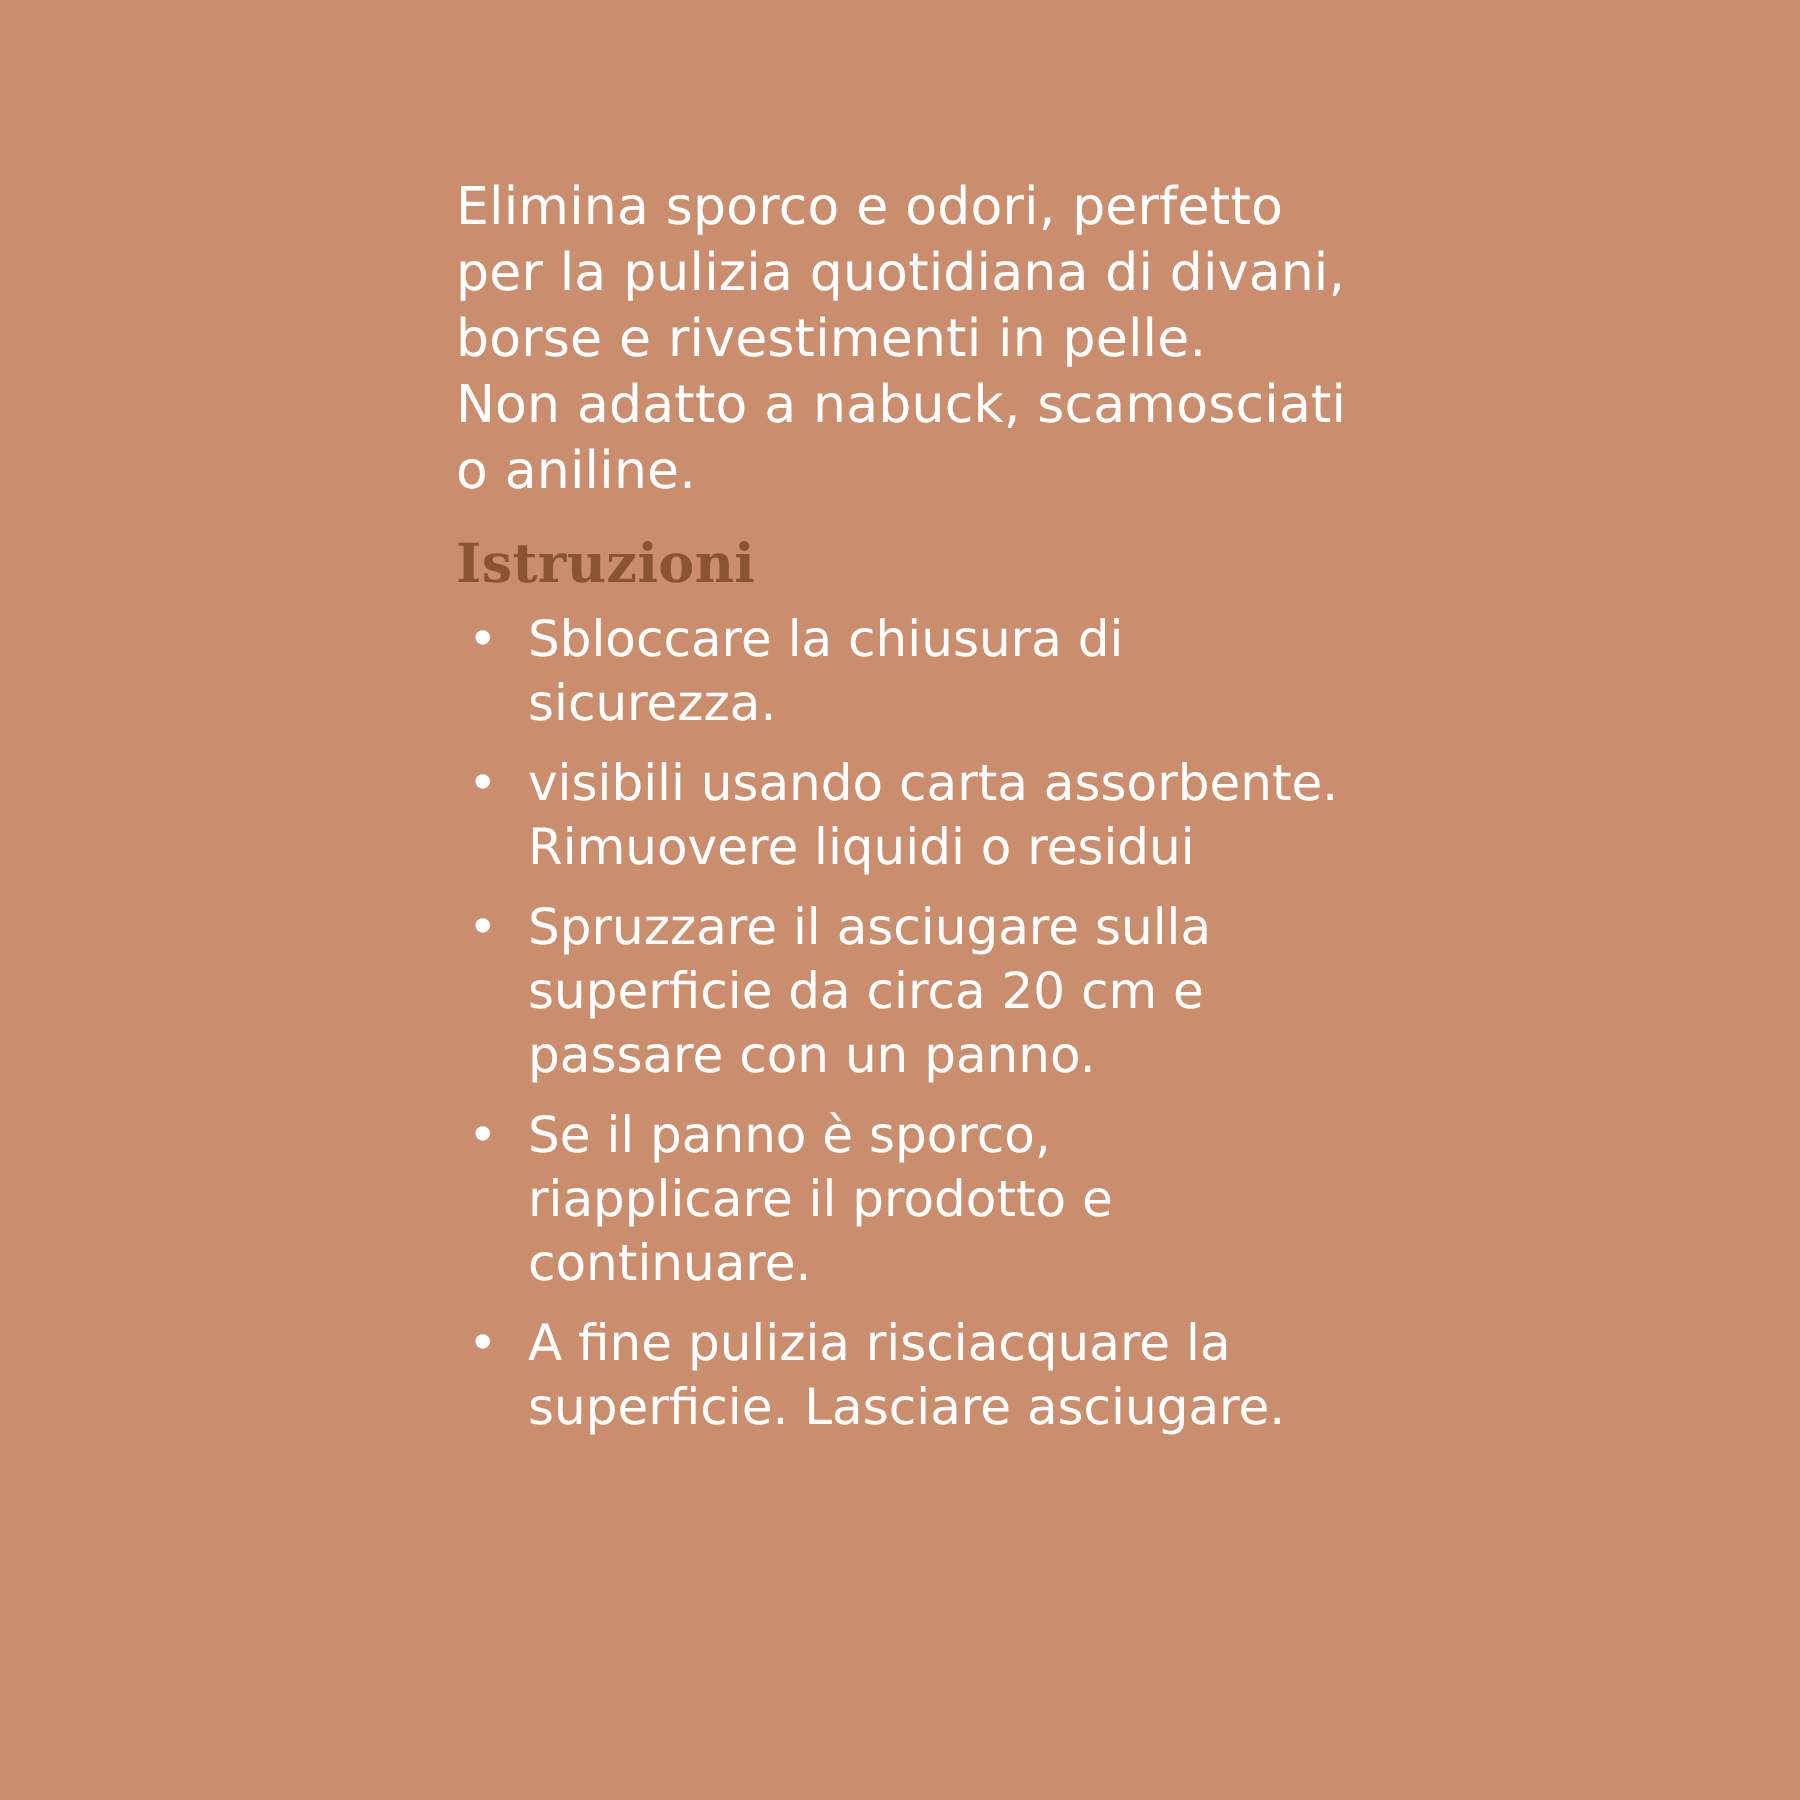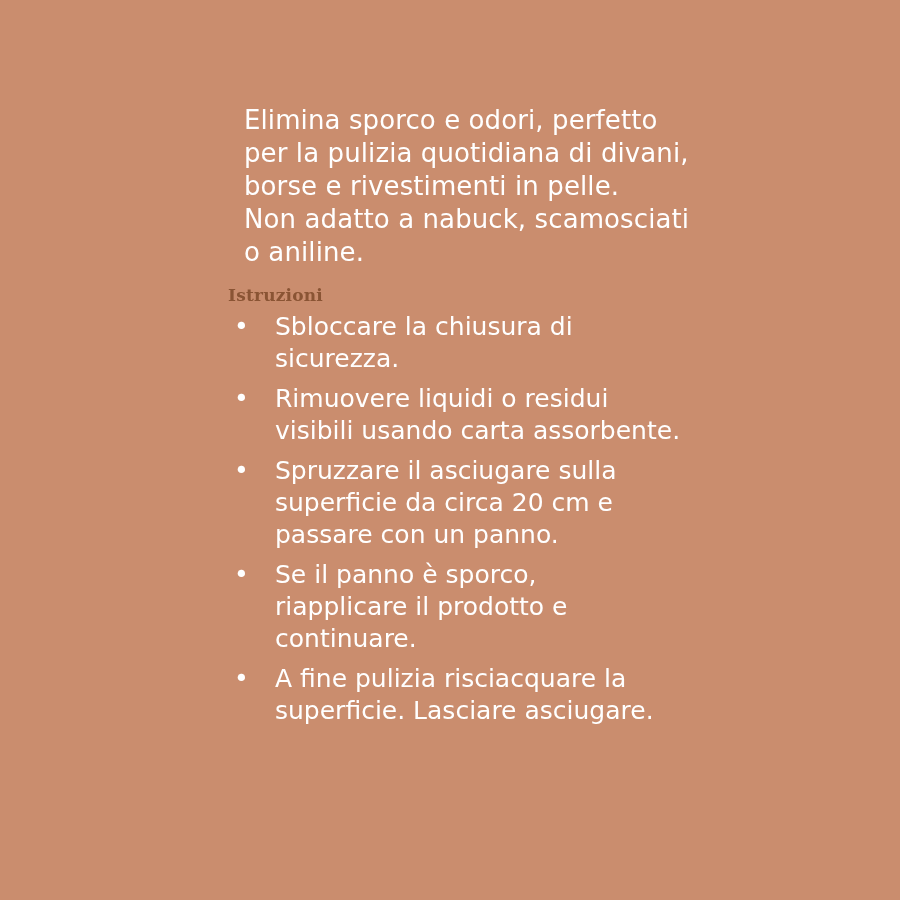--- a/index.html
+++ b/index.html
@@ -19,30 +19,30 @@
     height: 900px;
     box-sizing: border-box;
     padding: 88px 210px 0 228px;
   }
   .intro {
     color: #ffffff;
     font-size: 26px;
     line-height: 33px;
     font-weight: 400;
     letter-spacing: 0.1px;
-    margin: 16px;
+    margin: 0;
   }
   .intro .line {
     display: block;
     white-space: nowrap;
   }
   .section-title {
     color: #8a5434;
     font-family: "DejaVu Serif", serif;
-    font-size: 17px;
+    font-size: 27px;
     font-weight: 700;
     margin: 14px 0 6px 0;
     letter-spacing: 0.2px;
   }
   ul.steps {
     list-style: none;
     margin: 0;
     padding: 0;
   }
   ul.steps li {
@@ -60,21 +60,20 @@
     color: #ffffff;
     font-size: 25px;
     line-height: 32px;
   }
   ul.steps li .txt {
     display: block;
   }
   ul.steps li .txt .l {
     display: block;
     white-space: nowrap;
-    margin-left: 11px;
   }
 </style>
 </head>
 <body style="background: rgb(202, 141, 110);">
 
 <div class="page">
 
   <p class="intro">
     <span class="line">Elimina sporco e odori, perfetto</span>
     <span class="line">per la pulizia quotidiana di divani,</span>
@@ -91,22 +90,22 @@
       <span class="bullet">•</span>
       <span class="txt">
         <span class="l">Sbloccare la chiusura di</span>
         <span class="l">sicurezza.</span>
       </span>
     </li>
 
     <li>
       <span class="bullet">•</span>
       <span class="txt">
+        <span class="l">visibili usando carta assorbente.</span>
         <span class="l">Rimuovere liquidi o residui</span>
-        <span class="l">visibili usando carta assorbente.</span>
       </span>
     </li>
 
     <li>
       <span class="bullet">•</span>
       <span class="txt">
         <span class="l">Spruzzare il asciugare sulla</span>
         <span class="l">superficie da circa 20 cm e</span>
         <span class="l">passare con un panno.</span>
       </span>

